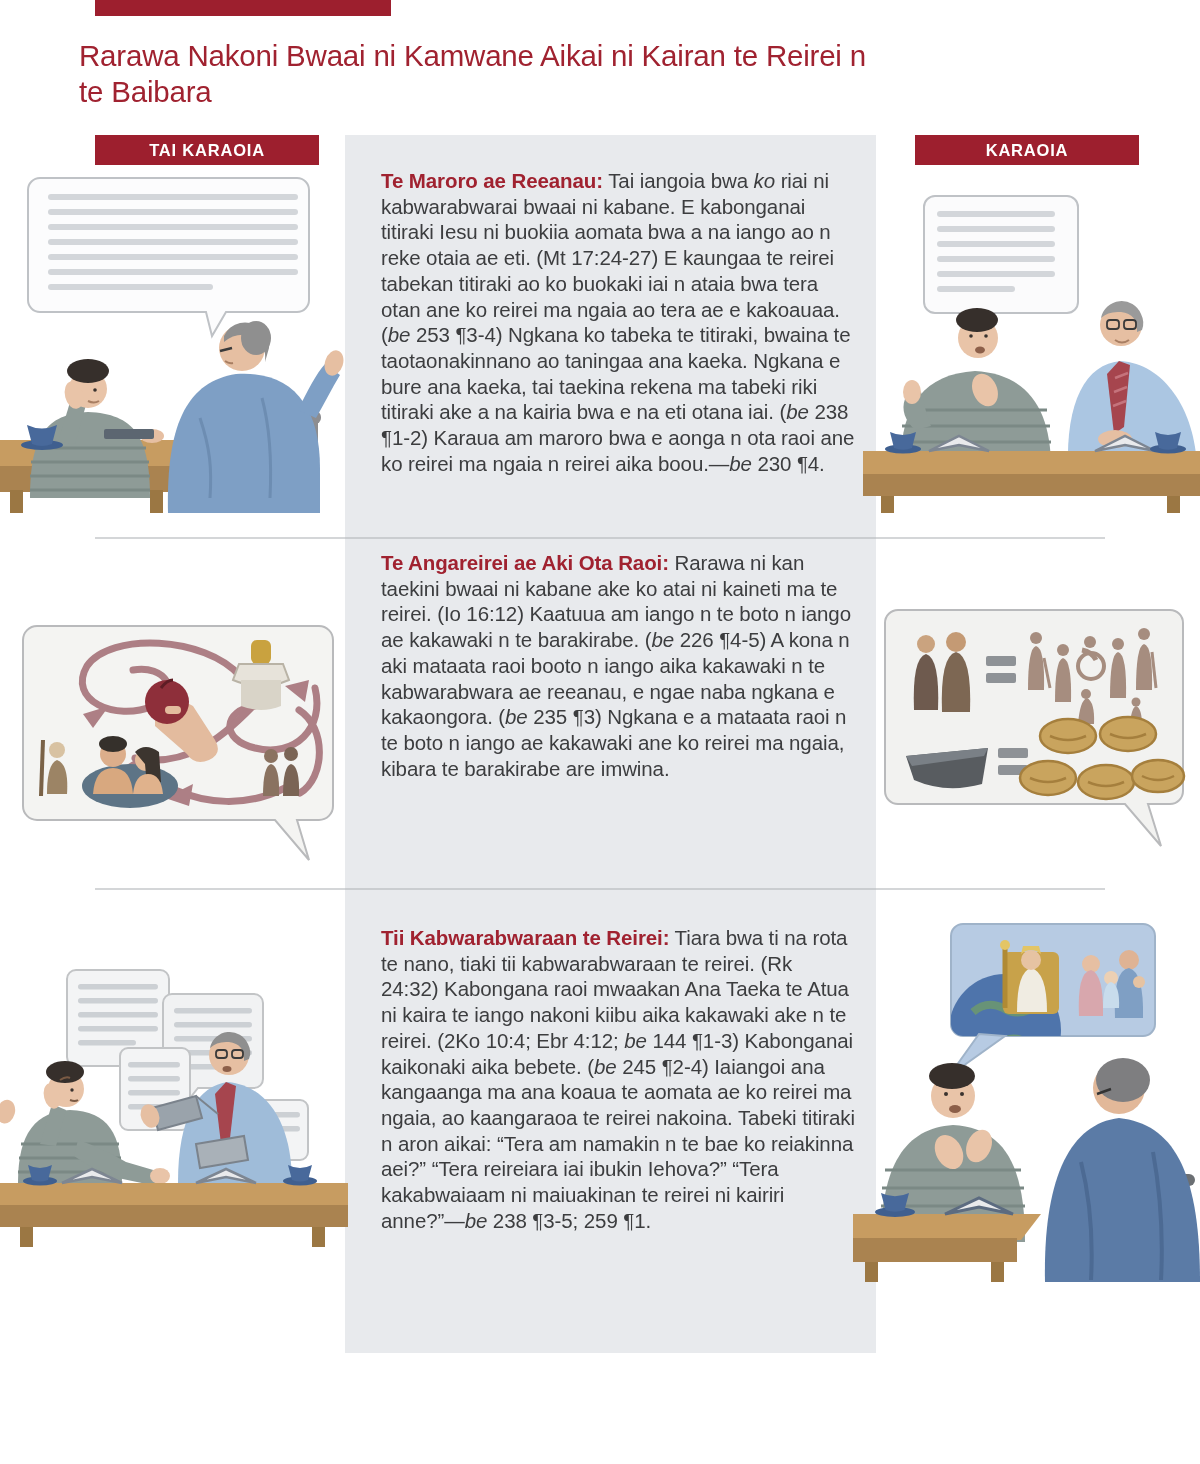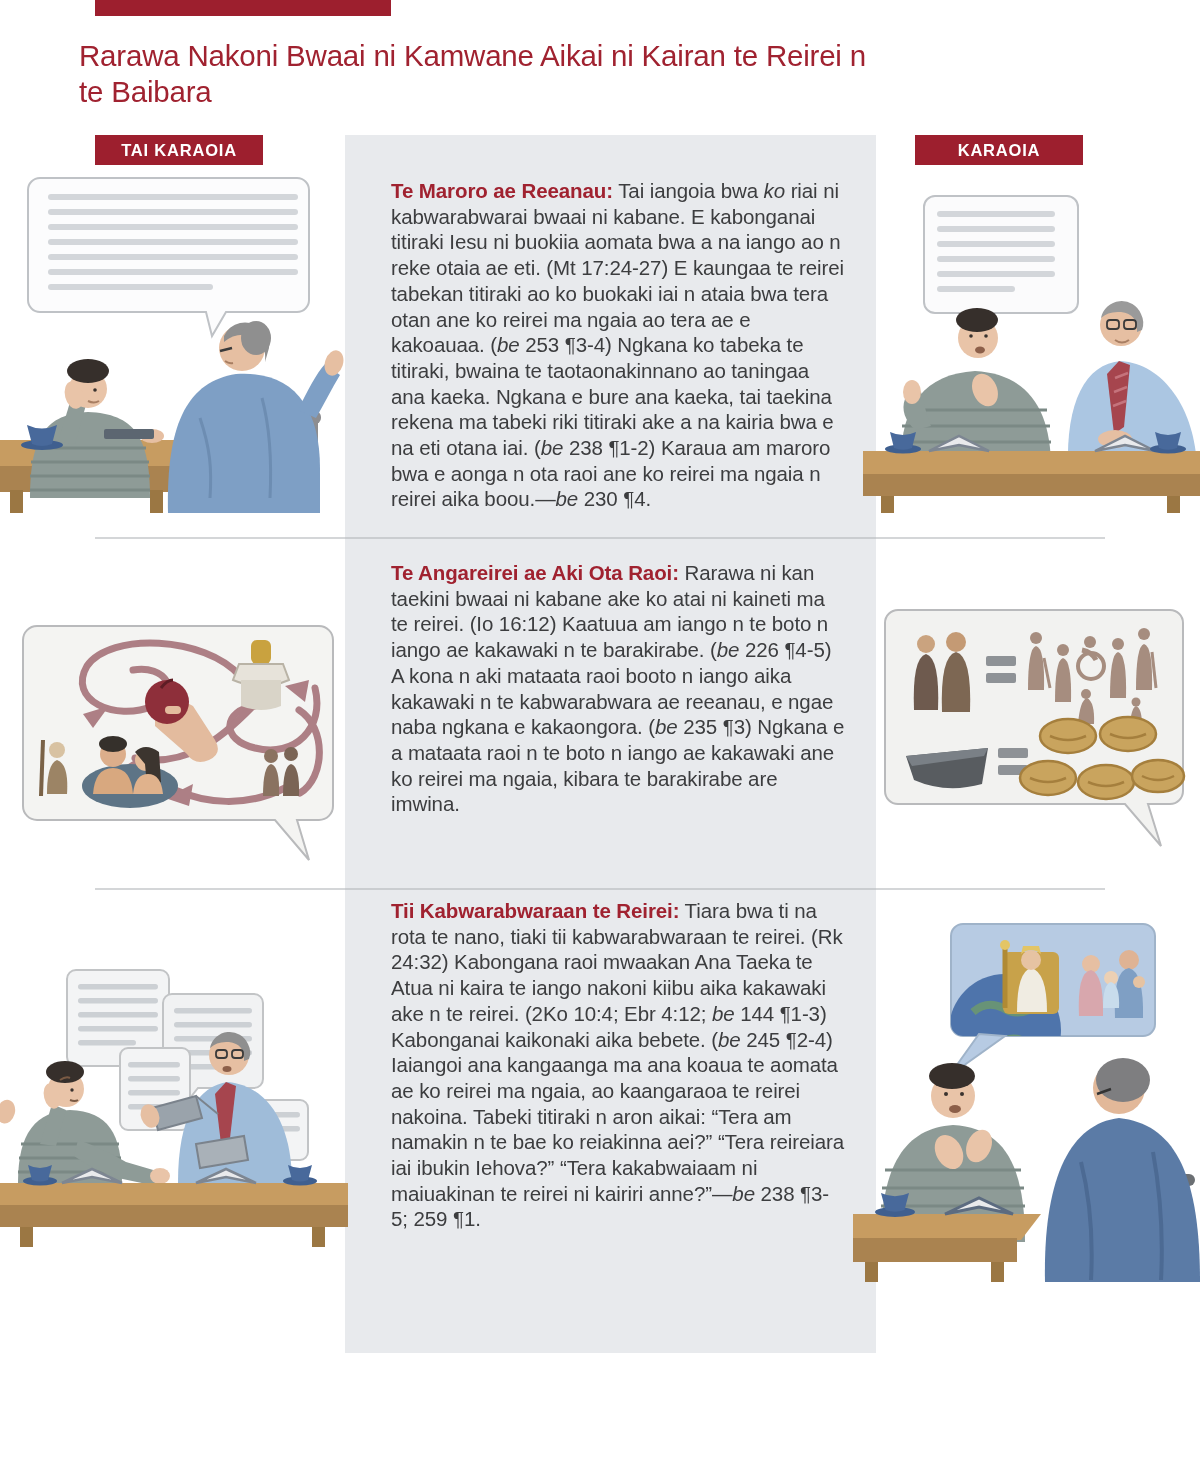--- a/index.html
+++ b/index.html
@@ -13,39 +13,39 @@
     position:relative;width:1200px;height:1464px;background:#fff;overflow:hidden;
     font-family:"Liberation Sans",sans-serif;
   }
   .top-bar{position:absolute;left:95px;top:0;width:296px;height:16px;background:var(--accent-red);}
   .title{
     position:absolute;left:79px;top:38px;width:800px;margin:0;
     font-size:29.5px;line-height:36px;font-weight:500;color:var(--title-red);
     letter-spacing:-0.2px;
   }
   .badge{
-    position:absolute;top:135px;width:168px;height:30px;background:var(--accent-red);
+    position:absolute;top:135px;width:224px;height:30px;background:var(--accent-red);
     color:#fff;font-size:16.5px;font-weight:bold;letter-spacing:0.8px;
     display:flex;align-items:center;justify-content:center;
   }
   .badge-left{left:95px;}
   .badge-right{left:915px;}
   .panel{position:absolute;left:345px;top:135px;width:531px;height:1218px;background:var(--panel-gray);}
   .divider{position:absolute;left:95px;width:1010px;height:2px;background:rgba(176,180,184,0.55);}
   .divider-1{top:537px;}
   .divider-2{top:888px;}
   .text-block{
     position:absolute;left:379px;width:478px;color:var(--body-text);
     font-size:20.5px;line-height:25.7px;letter-spacing:-0.1px;
   }
-  .text-block p{margin:12px;}
+  .text-block p{margin:2px;}
   .lead{font-weight:bold;color:var(--title-red);}
   .tb1{top:166px;}
   .tb2{top:548px;}
-  .tb3{top:886px;}
+  .tb3{top:923px;}
   .ill{position:absolute;}
   .ill svg{display:block;width:100%;height:100%;}
   .ill1{left:0;top:168px;width:345px;height:345px;}
   .ill2{left:863px;top:168px;width:337px;height:345px;}
   .ill3{left:15px;top:618px;width:325px;height:255px;}
   .ill4{left:878px;top:598px;width:315px;height:260px;}
   .ill5{left:0;top:948px;width:348px;height:335px;}
   .ill6{left:853px;top:912px;width:347px;height:370px;}
 </style>
 </head>

